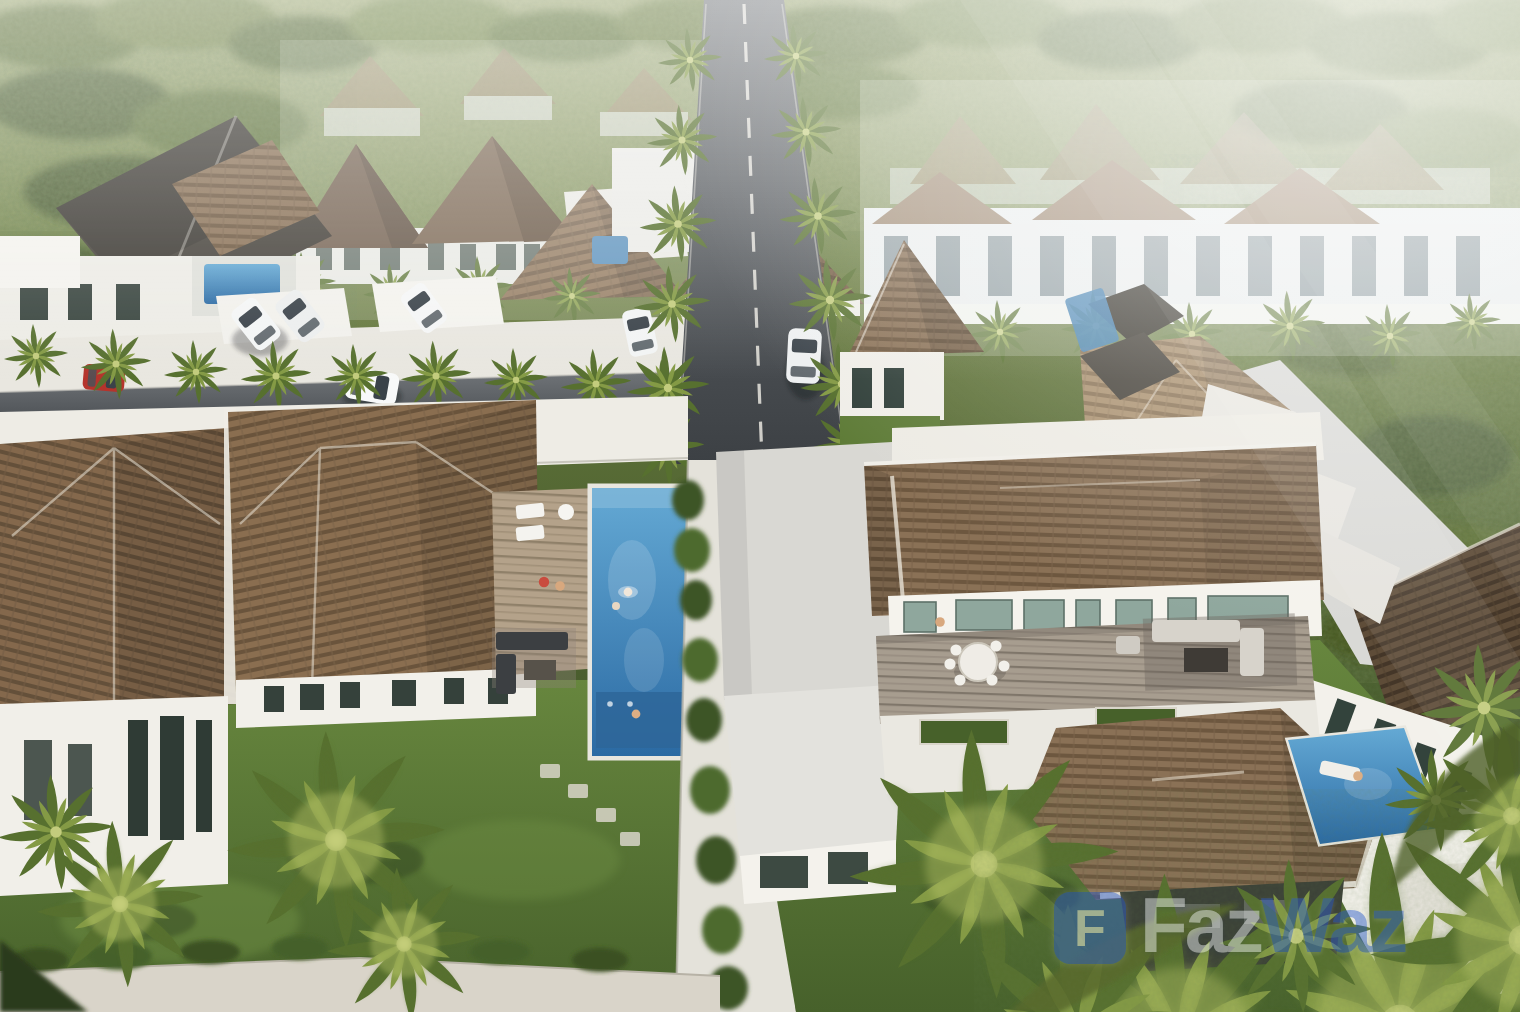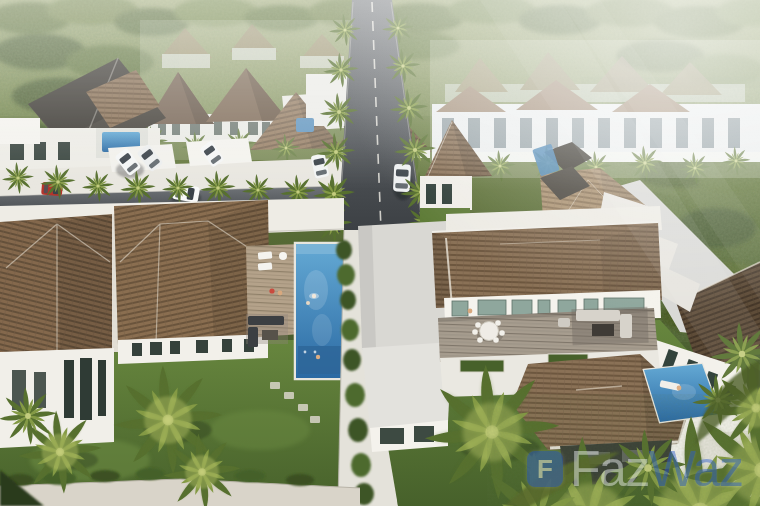--- a/index.html
+++ b/index.html
@@ -1,21 +1,21 @@
 <!DOCTYPE html>
 <html><head>
 <meta charset="utf-8">
 <style>
   html,body{margin:0;padding:0;background:#2f3e20;}
   .stage{position:relative;width:760px;height:506px;overflow:hidden;font-family:"Liberation Sans",sans-serif;}
   .stage svg{position:absolute;left:0;top:0;}
   .watermark{position:absolute;left:527px;top:444px;display:flex;align-items:center;gap:7px;opacity:.46;pointer-events:none;}
   .wm-logo{width:36px;height:36px;border-radius:8px;background:#2e5fd0;color:#ffffff;display:flex;align-items:center;justify-content:center;
            font-weight:bold;font-size:26px;line-height:1;box-shadow:0 0 4px rgba(255,255,255,.35);}
-  .wm-text{font-size:50px;font-weight:normal;letter-spacing:-1.5px;line-height:1;}
+  .wm-text{font-size:39px;font-weight:bold;letter-spacing:-1.5px;line-height:1;}
   .wm-a{color:#f1f4f8;text-shadow:0 1px 2px rgba(40,60,90,.35);}
   .wm-b{color:#2e5fd0;text-shadow:0 1px 2px rgba(255,255,255,.3);}
 </style>
 </head>
 <body>
 
 <div class="stage">
 <svg width="760" height="506" viewBox="0 0 760 506">
 <defs>
   <linearGradient id="bgForest" x1="0" y1="0" x2="0" y2="1">

